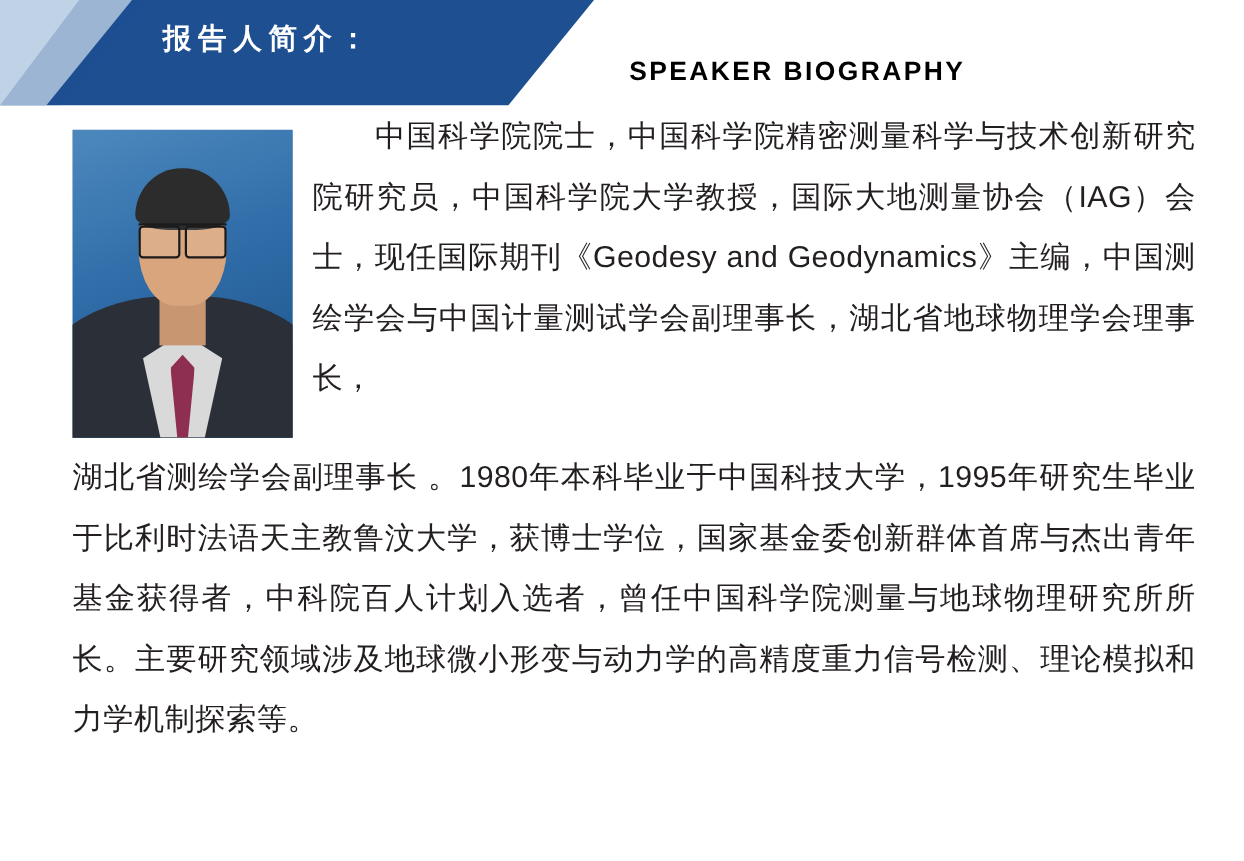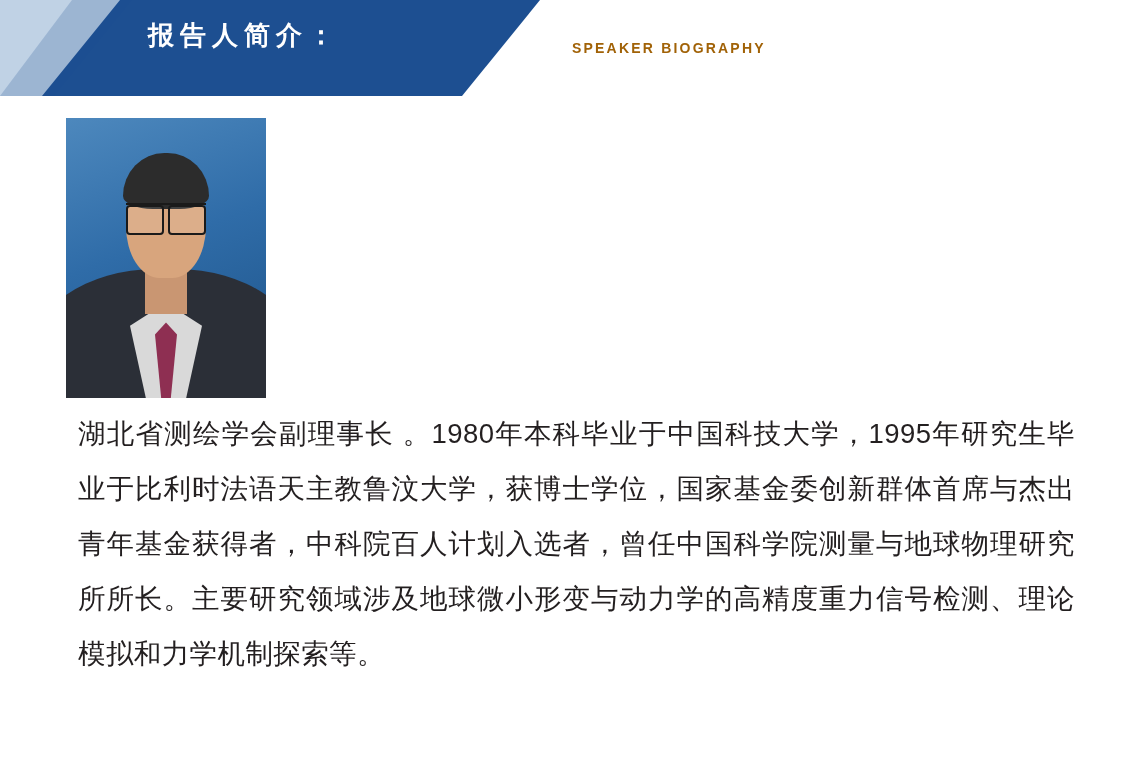--- a/index.html
+++ b/index.html
@@ -36,25 +36,25 @@
     font-size: 26px;
     font-weight: bold;
     color: #ffffff;
     letter-spacing: 6px;
     line-height: 1;
     white-space: nowrap;
   }
   .banner-sub {
     position: absolute;
     left: 572px;
-    top: 40px;
-    font-size: 14px;
+    top: 52px;
+    font-size: 24px;
     font-weight: bold;
     letter-spacing: 2.2px;
-    color: #a16207;
+    color: #000000;
     white-space: nowrap;
   }
 
   
   .content {
     position: absolute;
     left: 0;
     top: 96px;
     width: 1131px;
   }
@@ -159,21 +159,21 @@
     padding: 0 44px 0 0;
     font-size: 27.5px;
     line-height: 55px;
     text-align: justify;
     text-justify: inter-ideograph;
     letter-spacing: 0.4px;
   }
   .para .indent { display: inline-block; width: 56px; }
   .tail {
     clear: both;
-    margin: 12px;
+    margin: 0;
     padding: 0 44px 0 66px;
     font-size: 27.5px;
     line-height: 55px;
     text-align: justify;
     text-justify: inter-ideograph;
     letter-spacing: 0.4px;
   }
 </style>
 </head>
 <body>
@@ -193,15 +193,16 @@
     <div class="bg"></div>
     <div class="suit"></div>
     <div class="shirt"></div>
     <div class="tie"></div>
     <div class="neck"></div>
     <div class="head"></div>
     <div class="hair"></div>
     <div class="glasses"></div>
   </div>
 
+  <p class="para"><span class="indent"></span><span>中国科学院院士，中国科学院精密测量科学与技术创新研究院研究员，中国科学院大学教授，国际大地测量协会（IAG）会士，现任国际期刊《Geodesy and Geodynamics》主编，中国测绘学会与中国计量测试学会副理事长，湖北省地球物理学会理事长，</span></p>
 
   <p class="tail">湖北省测绘学会副理事长 。1980年本科毕业于中国科技大学，1995年研究生毕业于比利时法语天主教鲁汶大学，获博士学位，国家基金委创新群体首席与杰出青年基金获得者，中科院百人计划入选者，曾任中国科学院测量与地球物理研究所所长。主要研究领域涉及地球微小形变与动力学的高精度重力信号检测、理论模拟和力学机制探索等。</p>
 </div>
 
 </body></html>

